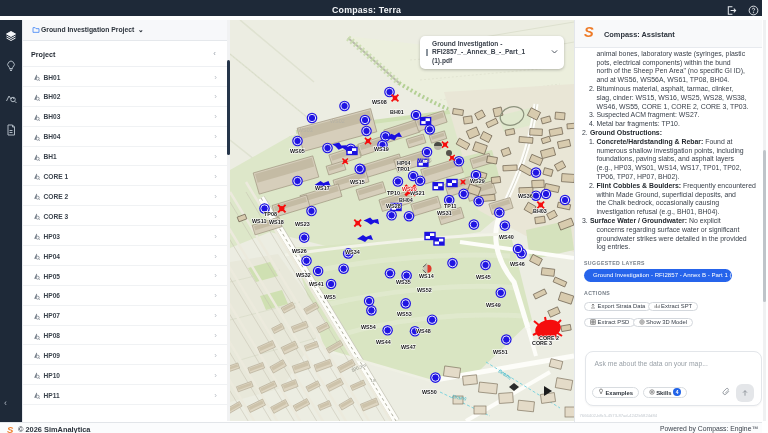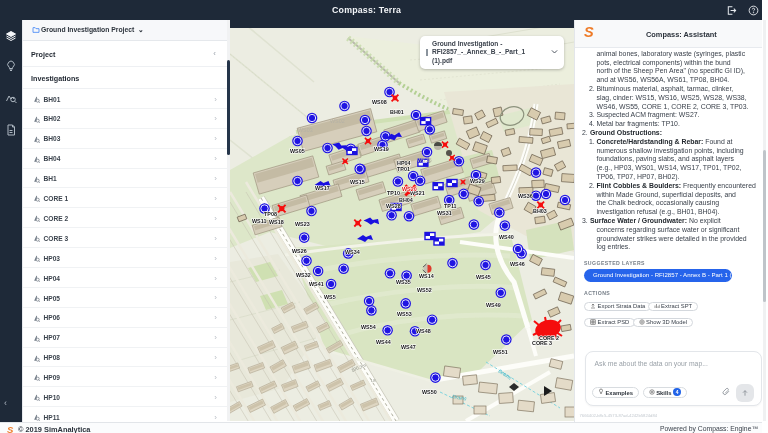--- a/index.html
+++ b/index.html
@@ -1,16 +1,16 @@
 <!DOCTYPE html>
 <html><head><meta charset="utf-8"><style>
 * { margin:0; padding:0; box-sizing:border-box; }
 html,body { width:768px; height:433px; overflow:hidden; font-family:"Liberation Sans",sans-serif; background:#fff; }
 .abs { position:absolute; }
-#topbar { position:absolute; left:0; top:0; width:764px; height:28px; background:#1e2938; color:#f2f4f7; }
+#topbar { position:absolute; left:0; top:0; width:764px; height:16px; background:#1e2938; color:#f2f4f7; }
 #topbar .title { position:absolute; left:332px; top:4.5px; font-size:8.8px; font-weight:700; letter-spacing:0.2px; }
 #rail { position:absolute; left:0; top:20px; width:22px; height:401.5px; background:#1e2938; }
 #rail svg { position:absolute; left:5px; width:12px; height:12px; }
 #lpanel { position:absolute; left:22px; top:20px; width:205px; height:401.5px; background:#fff; border-left:1px solid #e8eaee; overflow:hidden; }
 #lph { height:21px; background:#f7f8fa; border-bottom:1px solid #e5e8ec; position:relative; }
 #lph .t { position:absolute; left:18px; top:6px; font-size:6.8px; font-weight:700; color:#2c333c; }
 #strata { height:26px; border-bottom:1px solid #eef0f3; position:relative; }
 #strata .t { position:absolute; left:8px; top:9px; font-size:7.2px; font-weight:700; color:#1f2630; }
 #strata .c { position:absolute; right:11px; top:8px; font-size:8px; color:#9aa2ab; }
 #inv { height:22px; border-bottom:1px solid #eef0f3; position:relative; }
@@ -21,21 +21,21 @@
 .row .chev { left:auto; right:10px; top:5.5px; font-size:8px; color:#b7bdc4; font-weight:400; }
 #lsb { position:absolute; left:227px; top:20px; width:3px; height:401px; background:#f1f2f3; }
 #lsb .thumb { position:absolute; left:0; top:40px; width:3px; height:95px; background:#25354a; border-radius:2px; }
 #map { position:absolute; left:230px; top:20px; width:344px; height:401px; overflow:hidden; }
 #ddcard { position:absolute; left:420px; top:36px; width:144px; height:33px; background:#fff; border-radius:5px; box-shadow:0 1px 3px rgba(0,0,0,0.25); }
 #ddcard .txt { position:absolute; left:12px; top:4px; width:118px; font-size:6.6px; font-weight:700; color:#3c434d; line-height:8.4px; }
 #ddcard .bar { position:absolute; left:6px; top:13px; width:1.5px; height:7px; background:#8a939c; }
 #ddcard .ch { position:absolute; right:5px; top:11px; }
 #rpanel { position:absolute; left:574px; top:20px; width:190px; height:401.5px; background:#fff; border-left:1px solid #e3e6ea; }
 #rph { height:28px; background:#f8f9fa; border-bottom:1px solid #e7eaee; position:relative; }
-#rph .t { position:absolute; left:29px; top:10px; font-size:7.4px; font-weight:700; color:#2c333c;margin-left:42px; }
+#rph .t { position:absolute; left:29px; top:10px; font-size:7.4px; font-weight:700; color:#2c333c; }
 .al { font-size:6.9px; line-height:8.8px; color:#3a414b; position:relative; }
 .al .num { position:absolute; left:7px; }
 .al .num1 { position:absolute; left:0px; }
 .al b { color:#23292f; }
 #atext { position:absolute; left:7px; top:29.8px; width:180px; }
 .lab { position:absolute; left:9px; font-size:5.2px; font-weight:700; letter-spacing:0.4px; color:#757d87; }
 .pill { position:absolute; left:9px; top:248.6px; width:147.5px; height:13px; background:#2664eb; border-radius:6.5px; color:#fff; font-size:6.1px; line-height:12.6px; padding-left:9px; white-space:nowrap; overflow:hidden; }
 .abtn { position:absolute; height:9.5px; background:#fff; border:1px solid #d4d8dd; border-radius:5px; font-size:5.8px; color:#3a414b; line-height:7.5px; padding:0 5px; white-space:nowrap; }
 .abtn svg { vertical-align:-1px; }
 #chat { position:absolute; left:9.5px; top:331.3px; width:177px; height:55px; border:1px solid #e3e6ea; border-radius:8px; background:#fff; box-shadow:0 1px 2px rgba(0,0,0,0.04); }
@@ -925,23 +925,20 @@
 <div id="lph">
       <svg class="abs" style="left:9px;top:6px" width="8" height="8" viewBox="0 0 24 24" fill="none" stroke="#3b82f6" stroke-width="2.4">
         <path d="M3 7 V19 H21 V8 H12 L9.5 5 H3 Z"></path>
       </svg>
       <span class="t">Ground Investigation Project &nbsp;⌄</span>
     </div>
 <div id="strata">
       <span class="t">Project</span>
       <span class="c">‹</span>
     </div>
-<div id="inv">
-      <span class="t">Investigations</span>
-    </div>
 <div class="row">
       <svg class="ric" viewBox="0 0 12 12">
         <path d="M2,10 L6,1 L7,3 L5,10 Z" fill="#707a85"></path>
         <circle cx="8" cy="8" r="2.6" fill="none" stroke="#707a85" stroke-width="1.3"></circle>
         <path d="M10,10 L11.6,11.6" stroke="#707a85" stroke-width="1.3"></path>
       </svg>
       <span>BH01</span>
       <span class="chev">›</span>
     </div>
 <div class="row">
@@ -1161,18 +1158,18 @@
 <div id="send">
         <svg class="abs" style="left:4.7px;top:5px" width="8" height="8" viewBox="0 0 24 24" fill="none" stroke="#8a9097" stroke-width="2.6">
           <path d="M12 20 V5 M6 11 L12 5 L18 11"></path>
         </svg>
       </div>
 </div>
 <div id="hash">7666402-b8c5-4573-87ad-4242b5824d84</div>
 </div>
 <div id="footer">
 <div class="abs" style="left:7px;top:1px;width:9px;height:10px;font-size:9.5px;font-weight:700;font-style:italic;color:#ee7b28">S</div>
-<span class="l">© 2019 SimAnalytica</span>
+<span class="l">© 2026 SimAnalytica</span>
 <span class="r">Powered by Compass: Engine™</span>
 </div>
 <div id="pgsb">
     <div style="position:absolute;left:0.5px;top:20px;width:3.5px;height:401px;background:#f0f1f2"></div>
     <div class="thumb"></div>
   </div>
 </body></html>

